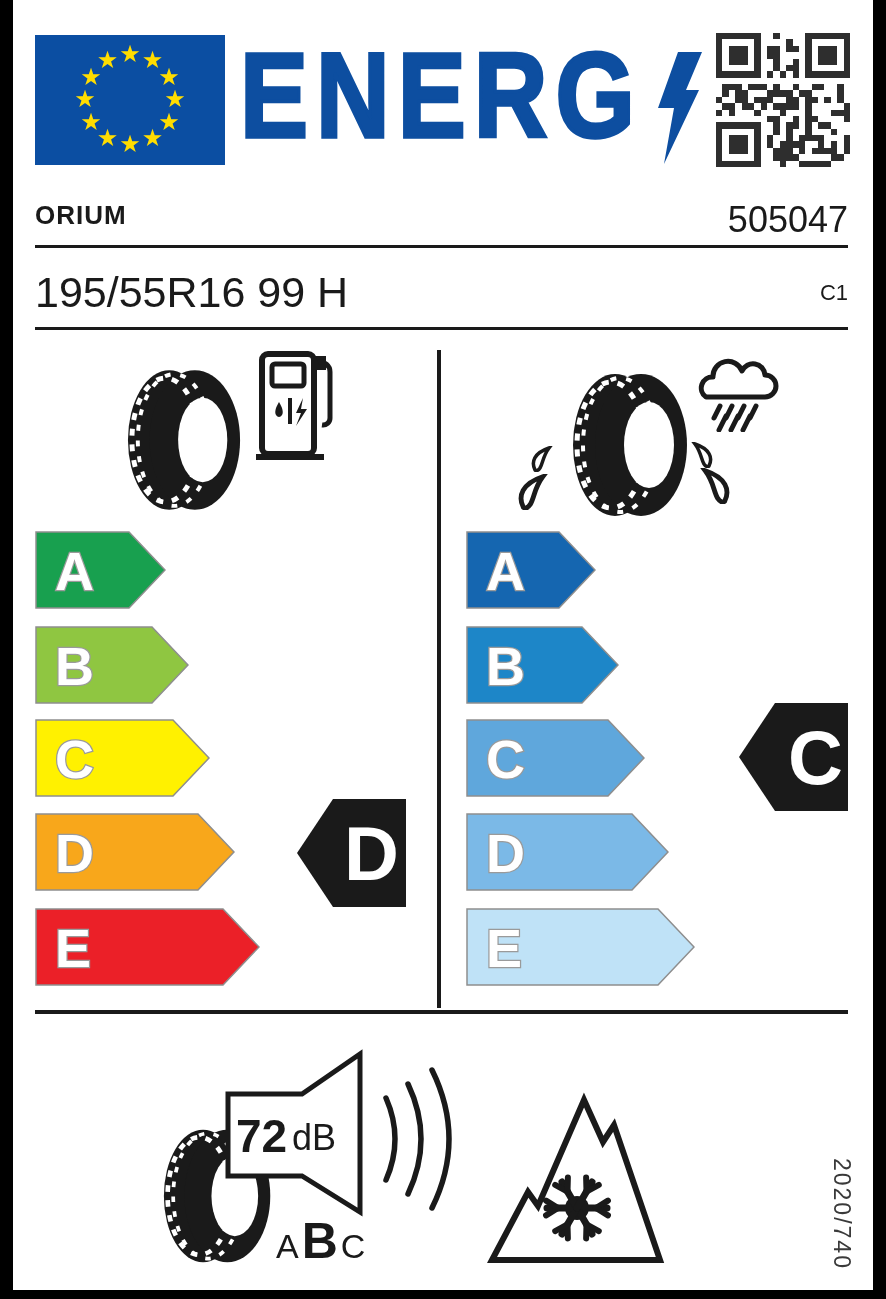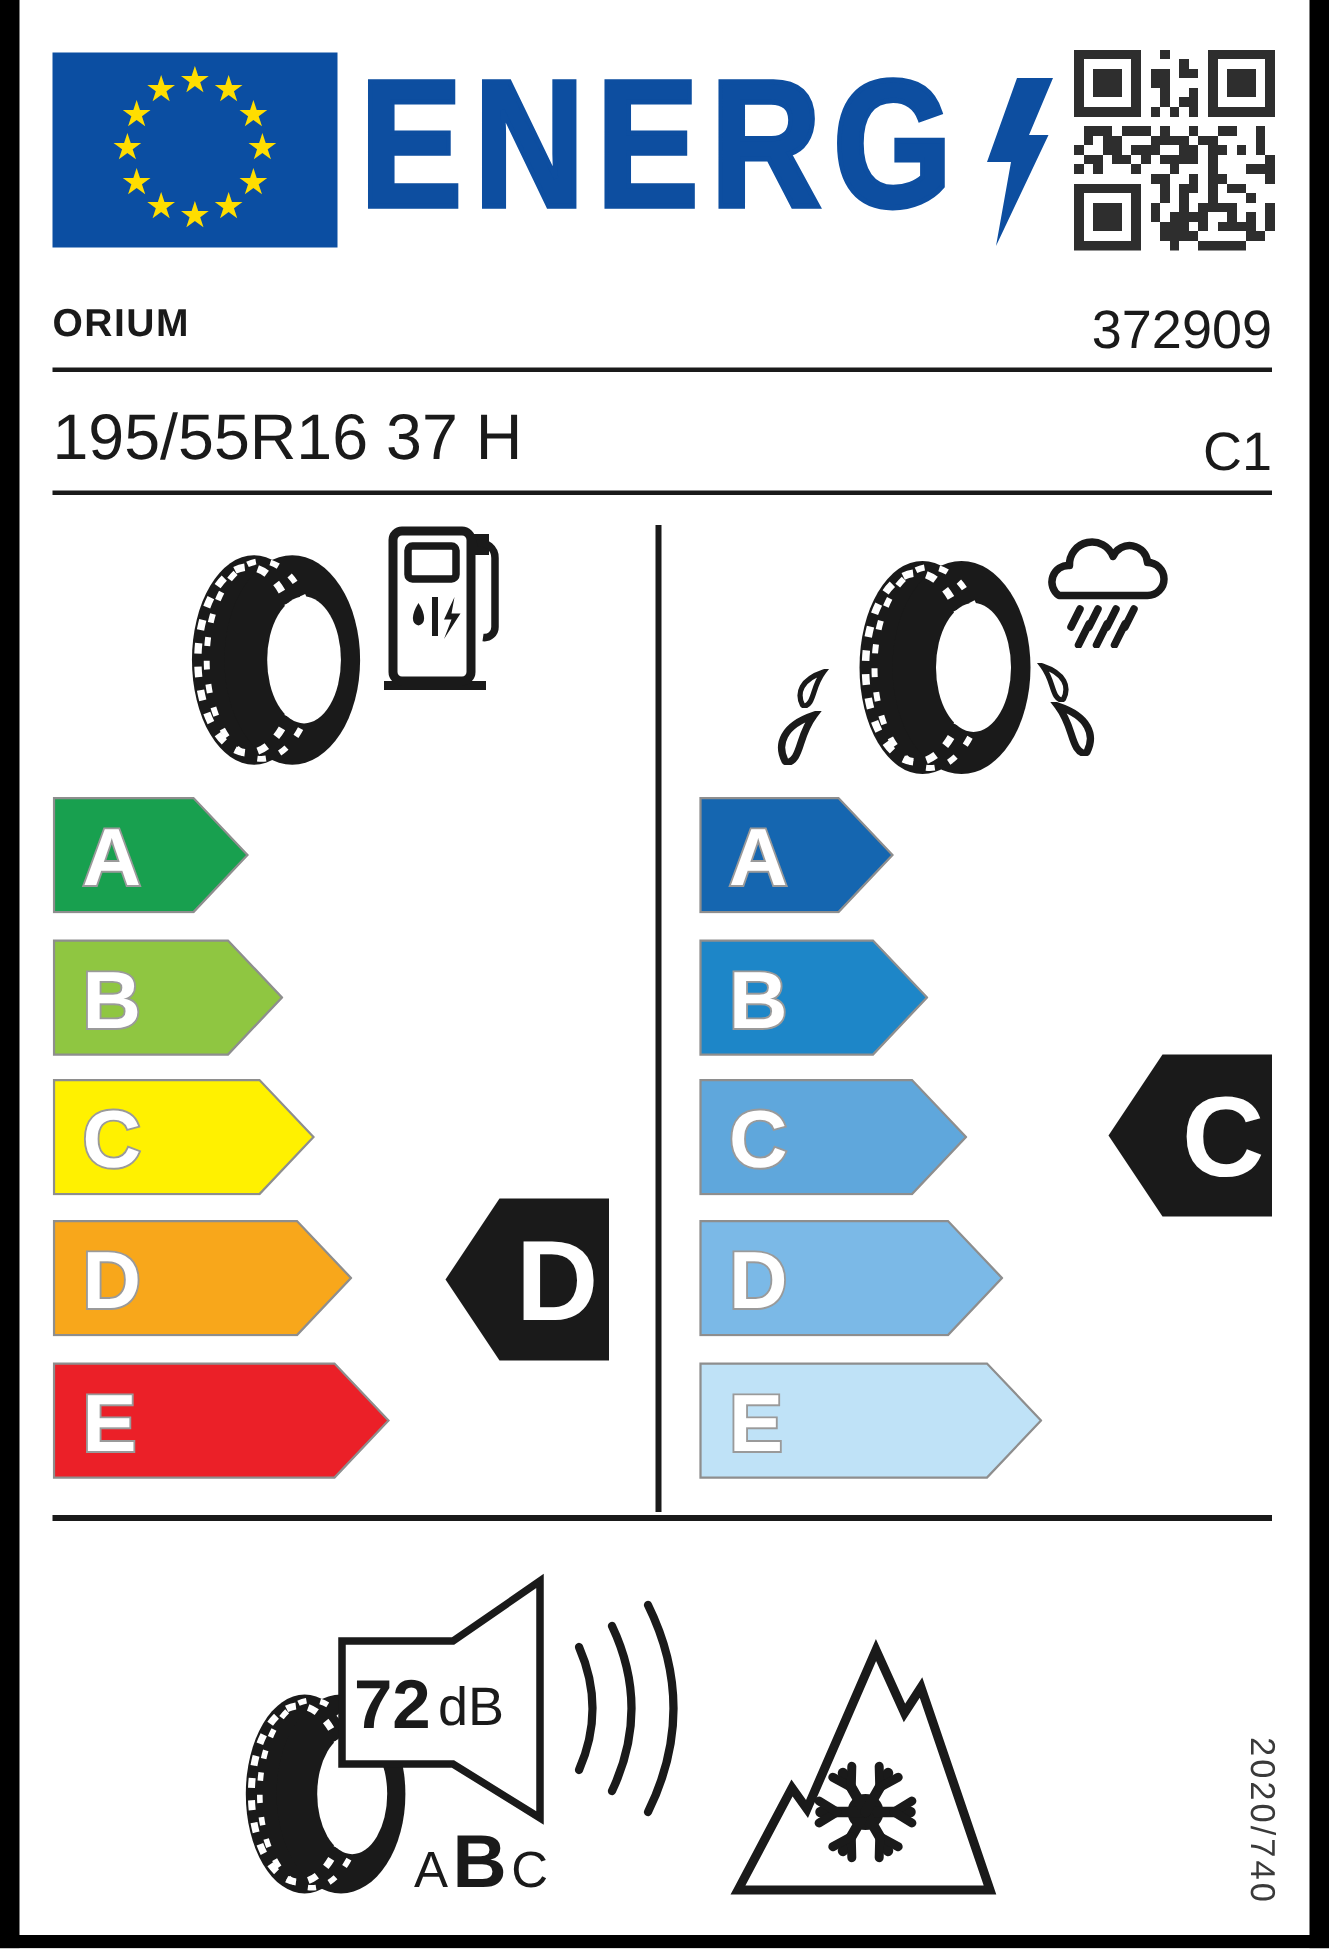--- a/index.html
+++ b/index.html
@@ -18,21 +18,21 @@
          transform:scaleY(1.18);transform-origin:top left;white-space:nowrap;}
   .bolt{position:absolute;left:644px;top:52px;}
   .qr{position:absolute;left:716px;top:33px;}
 
   
   .brand{position:absolute;left:35px;top:200px;font-size:26px;font-weight:bold;letter-spacing:1px;}
   .artnum{position:absolute;right:38px;top:199px;font-size:36px;}
   .rule{position:absolute;left:35px;width:813px;height:3px;background:#1a1a1a;}
   .r1{top:245px;} .r2{top:327px;} .r3{top:1010px;height:4px;}
   .tsize{position:absolute;left:35px;top:268px;font-size:43px;}
-  .tclass{position:absolute;right:38px;top:280px;font-size:36px;}
+  .tclass{position:absolute;right:38px;top:280px;font-size:22px;}
 
   .vdiv{position:absolute;left:437px;top:350px;width:4px;height:658px;background:#1a1a1a;}
 
   
   .grade{position:absolute;}
   .grade-letter{font-family:"Liberation Sans",sans-serif;font-weight:bold;font-size:54px;
                 fill:#fff;stroke:#9a9a9a;stroke-width:2.5;paint-order:stroke;}
   .ind-letter{font-family:"Liberation Sans",sans-serif;font-weight:bold;font-size:76px;fill:#fff;}
 
   
@@ -197,24 +197,24 @@
       <rect x="2" y="2" width="3" height="3" fill="#2E2E2E"></rect>
       <rect x="14" y="0" width="7" height="7" fill="#2E2E2E"></rect>
       <rect x="15" y="1" width="5" height="5" fill="#fff"></rect>
       <rect x="16" y="2" width="3" height="3" fill="#2E2E2E"></rect>
       <rect x="0" y="14" width="7" height="7" fill="#2E2E2E"></rect>
       <rect x="1" y="15" width="5" height="5" fill="#fff"></rect>
       <rect x="2" y="16" width="3" height="3" fill="#2E2E2E"></rect>
     </svg>
 
   <div class="brand">ORIUM</div>
-  <div class="artnum">372909</div>
+  <div class="artnum">505047</div>
   <div class="rule r1"></div>
 
-  <div class="tsize">195/55R16 37 H</div>
+  <div class="tsize">195/55R16 99 H</div>
   <div class="tclass">C1</div>
   <div class="rule r2"></div>
 
   <div class="vdiv"></div>
 
   <svg class="abs" style="left:126px;top:366px" width="118" height="148" viewBox="0 0 120 150">
       <ellipse cx="44" cy="75" rx="42" ry="71" fill="#1A1A1A"></ellipse>
       <ellipse cx="70" cy="75" rx="46" ry="71" fill="#1A1A1A"></ellipse>
       <ellipse cx="40" cy="75" rx="34" ry="63" fill="none" stroke="#fff" stroke-width="5" stroke-dasharray="7 9"></ellipse>
       <ellipse cx="49" cy="75" rx="37" ry="67" fill="none" stroke="#fff" stroke-width="4" stroke-dasharray="6 10"></ellipse>

